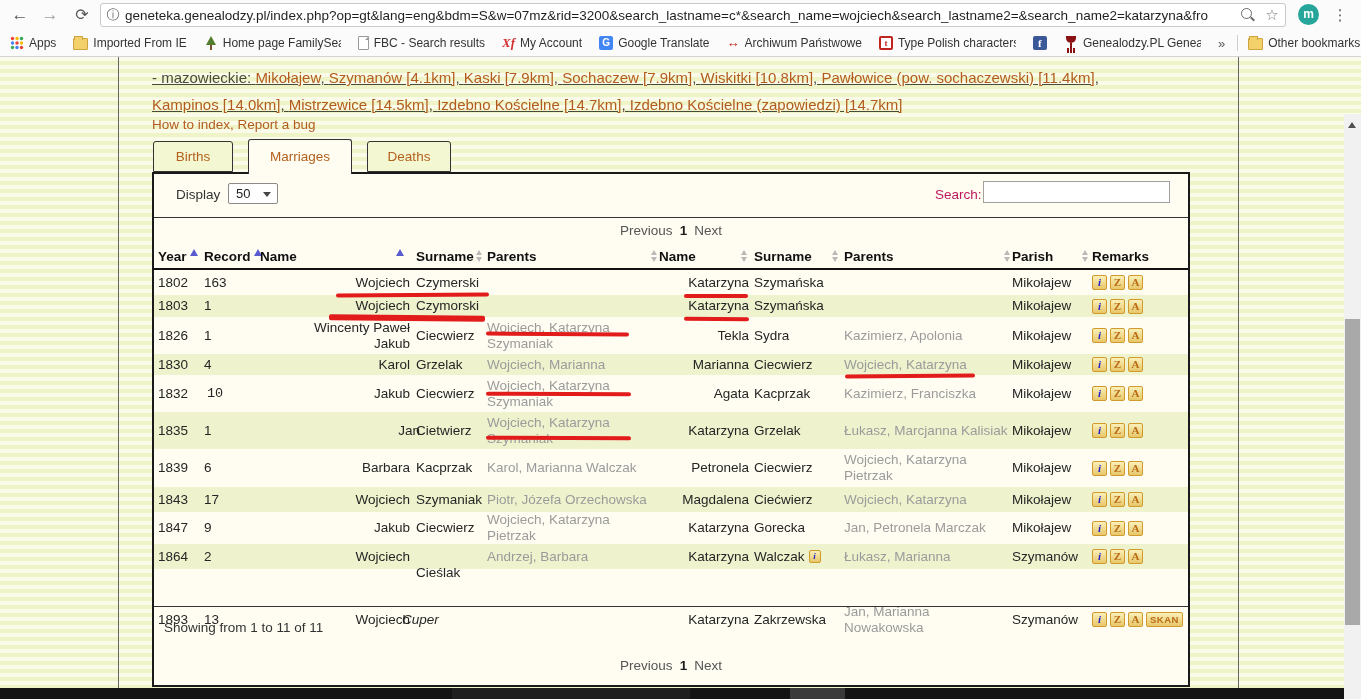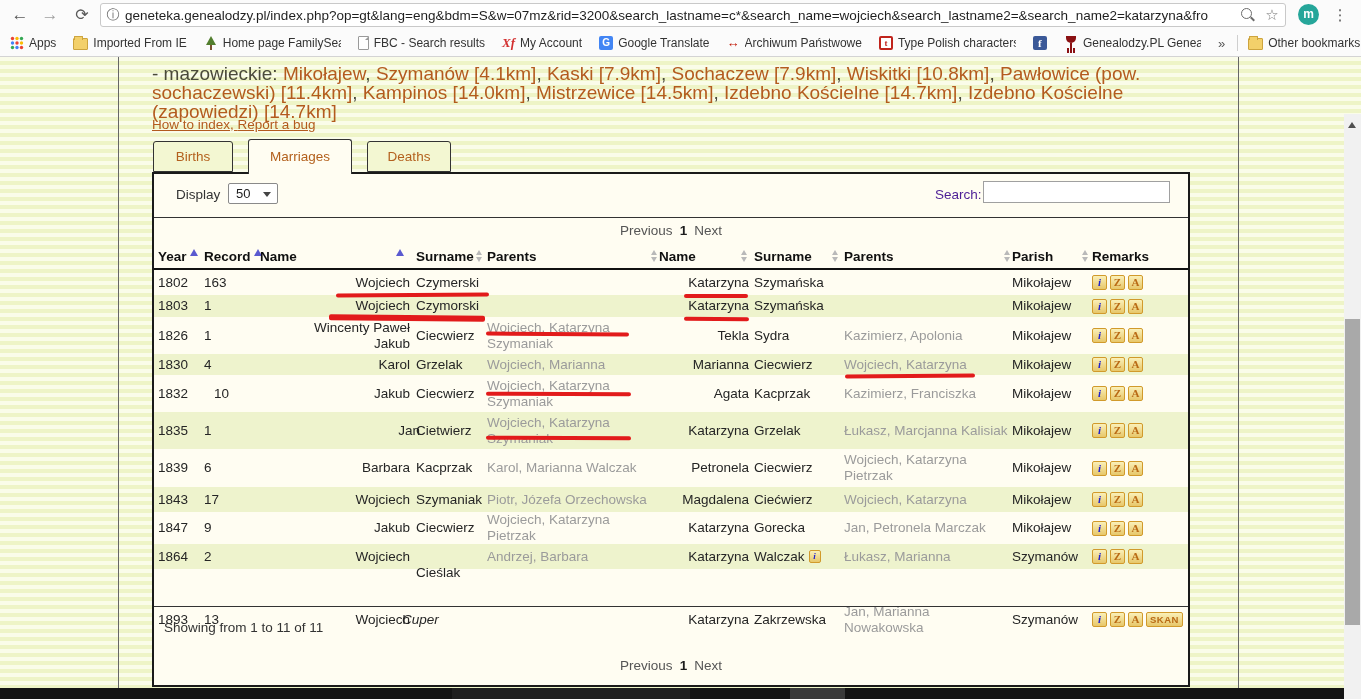--- a/index.html
+++ b/index.html
@@ -52,36 +52,36 @@
   .bicon-facebook { background:#3b5998; border-radius:2px; color:#fff; font:bold 11px/14px "Liberation Serif", serif; text-align:center; }
   .bicon-facebook::before { content:"f"; }
   .bicon-goblet::before { content:""; position:absolute; left:2px; top:0; width:10px; height:7px; background:#8b1113; border-radius:0 0 6px 6px; }
   .bicon-goblet::after { content:""; position:absolute; left:6px; top:7px; width:2px; height:5px; background:#8b1113; box-shadow:-3px 5px 0 0 #8b1113, 0 5px 0 0 #8b1113, 3px 5px 0 0 #8b1113; }
 
   
   .viewport { position:absolute; left:0; top:57px; width:1361px; height:631px;
     background:repeating-linear-gradient(180deg,#fafce9 0px,#fafce9 4px,#eef4c7 4px,#eef4c7 8px); }
   .site-frame { position:absolute; left:118px; top:0; width:1121px; height:100%; border-left:1px solid #666; border-right:1px solid #666; }
 
-  .region-line { position:absolute; left:152px; top:7px; width:992px; font-size:19px; line-height:19px; color:#4a4a3a; }
+  .region-line { position:absolute; left:152px; top:7px; width:992px; font-size:15px; line-height:27px; color:#4a4a3a;text-decoration:underline; }
   a.olink { color:#b35b1e; text-decoration:none; cursor:pointer; }
-  .howto { position:absolute; left:152px; top:60px; font-size:13.5px; color:#b35b1e;text-decoration:underline; }
+  .howto { position:absolute; left:152px; top:60px; font-size:13.5px; color:#b35b1e; }
 
   
   .tabs { position:absolute; left:152px; top:82px; width:700px; height:35px; z-index:2; }
   .tab { position:absolute; top:2px; height:31px; border:1px solid #333; border-radius:3px 3px 0 0; background:#f3f7d2; color:#b3601d; font-size:13.5px; text-align:center; line-height:29px; cursor:pointer; }
   .tab.active { top:0; height:35px; background:#fffdf2; border-bottom:none; line-height:33px; z-index:3; }
 
   
   .panel { position:absolute; left:152px; top:115px; width:1038px; height:515px; background:#fffdf2; border:2px solid #1a1a1a; z-index:1; }
   .p-abs { position:absolute; }
   .display-label { left:22px; top:13px; font-size:13.5px; color:#333; }
   .select-box { left:74px; top:9px; width:50px; height:21px; background:#fff; border:1px solid #8a8a8a; border-radius:2px; font-size:13px; color:#222; line-height:19px; padding-left:7px; cursor:pointer; }
   .select-box::after { content:""; position:absolute; right:6px; top:8px; border-left:4px solid transparent; border-right:4px solid transparent; border-top:5px solid #444; }
-  .search-label { left:781px; top:13px; font-size:13.5px; color:#4c1d95; }
+  .search-label { left:781px; top:13px; font-size:13.5px; color:#be185d; }
   .search-input { left:829px; top:7px; width:187px; height:22px; background:#fff; border:1px solid #a0a0a0; font-size:13px; padding:0 4px; font-family:"Liberation Sans",sans-serif; }
 
   .table-topline { left:0; top:43px; width:1034px; border-top:1px solid #333; }
   .table-bottomline { left:0; top:432px; width:1034px; border-top:1px solid #333; }
   .pag { width:1034px; text-align:center; font-size:13.5px; color:#555; }
   .pag-top { left:0; top:49px; }
   .pag-bottom { left:0; top:484px; }
   .pag b { color:#1d1d1d; padding:0 7px; font-weight:bold; }
   .pag .pbtn { cursor:pointer; }
 
@@ -424,21 +424,21 @@
             <div class="cell" style="left: 938px; width: 96px;">
               <span class="ricon ic-i">i</span>
               <span class="ricon">Z</span>
               <span class="ricon">A</span>
             </div>
           </div>
           <div class="trow" style="height: 37px;">
             <div class="cell" style="left: 4px; width: 46px;">
               <span class="wrapcell">1832</span>
             </div>
-            <div class="cell" style="left: 60px; width: 56px;">
+            <div class="cell" style="left: 53px; width: 56px; font-family: Liberation Mono, monospace;">
               <span class="wrapcell">10</span>
             </div>
             <div class="cell right" style="left: 106px; width: 150px;">
               <span class="wrapcell">Jakub</span>
             </div>
             <div class="cell" style="left: 262px; width: 68px;">
               <span class="wrapcell">Ciecwierz</span>
             </div>
             <div class="cell gray" style="left: 333px; width: 172px;">
               <span class="wrapcell">Wojciech, Katarzyna Szymaniak</span>

